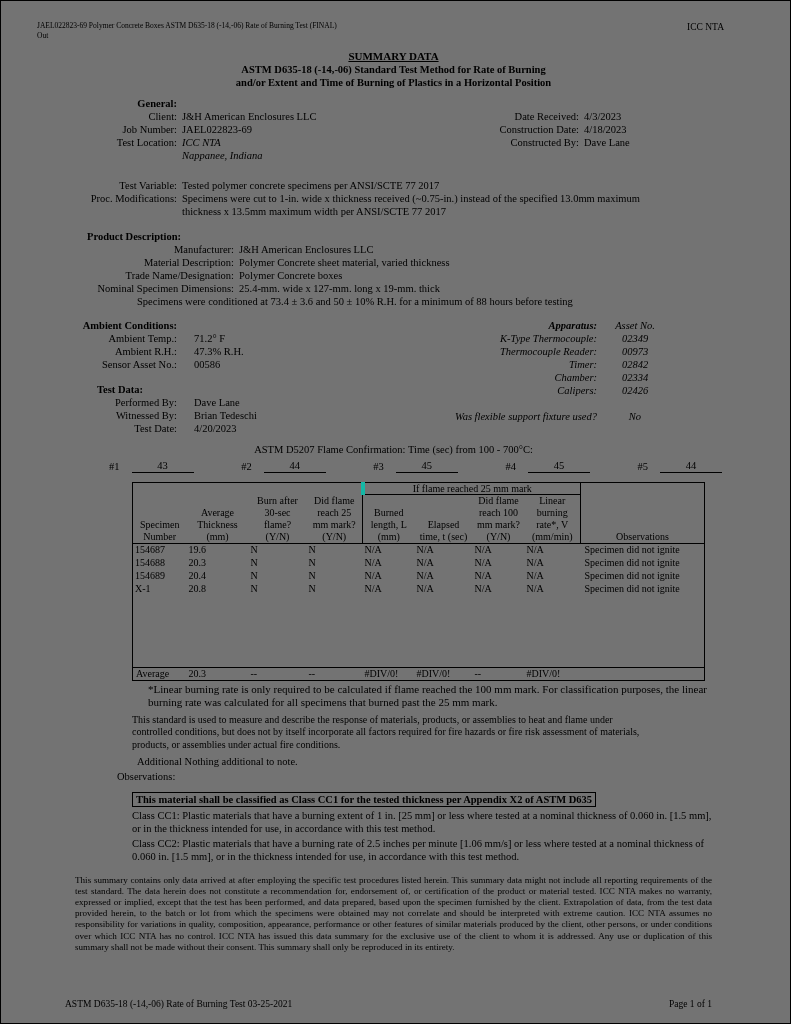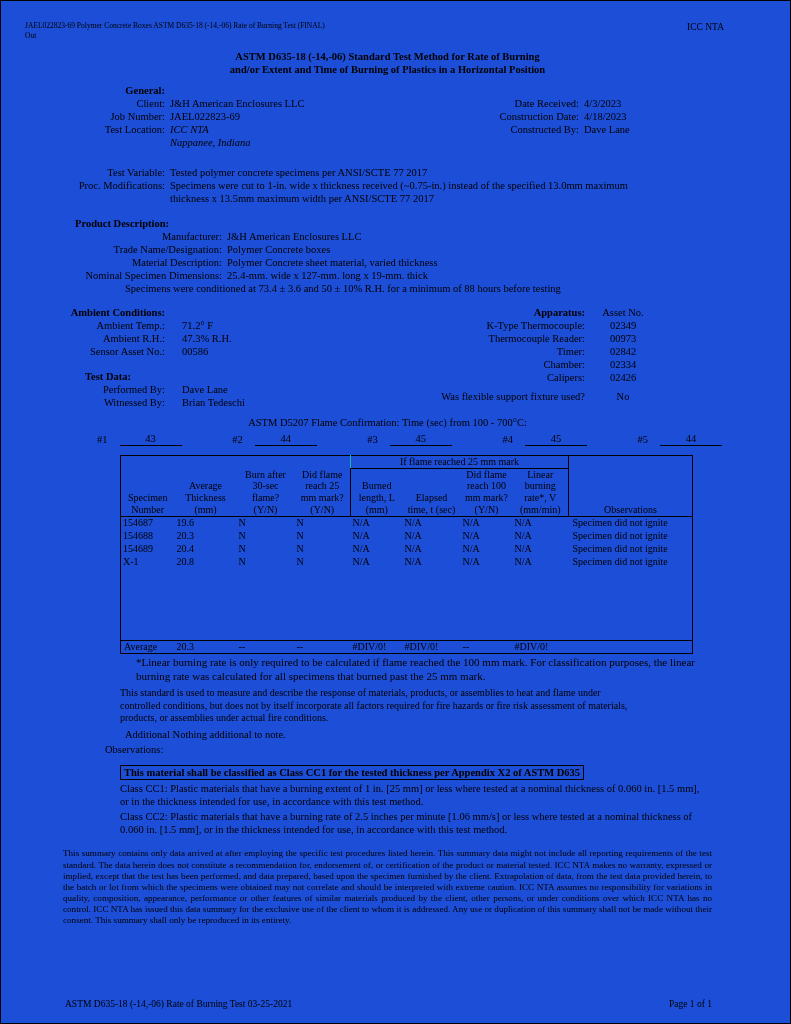--- a/index.html
+++ b/index.html
@@ -1,23 +1,23 @@
 <!DOCTYPE html>
 <html><head>
 <meta charset="utf-8">
 <style>
   * { box-sizing: border-box; }
   html, body { margin: 0; padding: 0; background: #fff; }
   .page {
     width: 791px; height: 1024px;
     border: 1.5px solid #000;
-    background: #1d4ed8;
+    background: #737373;
     font-family: "Liberation Serif", serif;
     font-size: 10.5px; line-height: 1.24; color: #000;
-    padding: 20px 40px 14px 24px;
+    padding: 20px 40px 14px 36px;
     position: relative; overflow: hidden;
   }
   .b { font-weight: bold; }
   .i { font-style: italic; }
 
   .doc-header { display: flex; justify-content: space-between; font-size: 7.5px; line-height: 1.3; }
   .org { font-size: 9.5px; margin-right: 26px; }
 
   .title-block { text-align: center; margin-top: 9px; font-weight: bold; font-size: 10.5px; }
   .title-main { font-size: 11px; text-decoration: underline; }
@@ -41,36 +41,36 @@
   .prod-heading { font-weight: bold; margin-left: 50px; margin-top: 12px; }
   .product { margin-left: 25px; }
   .product .lbl { width: 177px; }
   .conditioning { margin-left: 75px; }
 
   .amb-app { display: flex; margin-top: 11px; gap: 19px; }
   .amb-col { width: 330px; }
   .amb-col .lbl { width: 145px; }
   .amb-col .val { padding-left: 12px; }
   .testdata-heading { font-weight: bold; margin-left: 60px; margin-top: 12px; }
-  .app-col { flex: 1; }
+  .app-col { flex: 1; font-style: italic; }
   .app-row { display: flex; width: 282px; }
   .app-row .lbl { flex: 1; }
   .app-row .val { width: 66px; text-align: center; padding-left: 0; }
-  .fixture-row { margin-top: 6px; }
+  .fixture-row { margin-top: 13px; }
 
   .flame { text-align: center; margin-top: 7px; }
   .flame-row { display: flex; justify-content: space-between; margin: 3px 28px 0 72px; }
   .flame-entry { display: flex; align-items: flex-end; }
   .flame-num { margin-right: 12px; }
   .flame-blank { display: inline-block; width: 62px; border-bottom: 1.2px solid #000; text-align: center; }
 
   .data-table { border-collapse: collapse; table-layout: fixed; margin: 9px 0 0 95px; font-size: 10px; border: 1.5px solid #000; }
   .data-table th, .data-table td { padding: 0 2px; font-weight: normal; line-height: 1.18; }
   .c1{width:54px}.c2{width:62px}.c3{width:58px}.c4{width:56px}.c5{width:52px}.c6{width:58px}.c7{width:52px}.c8{width:56px}.c9{width:124px}
-  .group-th { border-bottom: 1px solid #000; border-left: 1px solid #14b8a6; border-right: 1px solid #000; text-align: center; }
+  .group-th { border-bottom: 1px solid #000; border-left: 4px solid #14b8a6; border-right: 1px solid #000; text-align: center; }
   .colheads th { vertical-align: bottom; text-align: center; white-space: pre-line; border-bottom: 1px solid #000; }
   .colheads th:nth-child(5) { border-left: 1px solid #000; }
   .colheads th:nth-child(8) { border-right: 1px solid #000; }
   .data-table td { text-align: left; height: 13px; }
   .data-table td.obs { text-align: left; padding-left: 4px; }
   .spacer-row td { height: 72px; }
   .avg-row td { border-top: 1px solid #000; }
   .avg-row td:first-child { text-align: left; padding-left: 3px; }
 
   .footnote { margin-left: 111px; margin-top: 2px; font-size: 11px; width: 578px; }
@@ -92,20 +92,21 @@
 
   <div class="doc-header">
     <div>
       <div>JAEL022823-69 Polymer Concrete Boxes ASTM D635-18 (-14,-06) Rate of Burning Test (FINAL)</div>
       <div>Out</div>
     </div>
     <div class="org">ICC NTA</div>
   </div>
 
   <div class="title-block">
+    <div class="title-main">SUMMARY DATA</div>
     <div>ASTM D635-18 (-14,-06) Standard Test Method for Rate of Burning</div>
     <div>and/or Extent and Time of Burning of Plastics in a Horizontal Position</div>
   </div>
 
   <div class="general">
     <div class="row">
       <div class="lbl b">General:</div>
     </div>
     <div class="g-row">
       <div class="g-left">
@@ -156,28 +157,28 @@
     </div>
   </div>
 
   <div class="prod-heading">Product Description:</div>
   <div class="product">
     <div class="row">
       <div class="lbl">Manufacturer:</div>
       <div class="val">J&amp;H American Enclosures LLC</div>
     </div>
     <div class="row">
+      <div class="lbl">Material Description:</div>
+      <div class="val">Polymer Concrete sheet material, varied thickness</div>
+    </div>
+    <div class="row">
       <div class="lbl">Trade Name/Designation:</div>
       <div class="val">Polymer Concrete boxes</div>
     </div>
     <div class="row">
-      <div class="lbl">Material Description:</div>
-      <div class="val">Polymer Concrete sheet material, varied thickness</div>
-    </div>
-    <div class="row">
       <div class="lbl">Nominal Specimen Dimensions:</div>
       <div class="val">25.4-mm. wide x 127-mm. long x 19-mm. thick</div>
     </div>
     <div class="conditioning">Specimens were conditioned at 73.4 ± 3.6 and 50 ± 10% R.H. for a minimum of 88 hours before testing</div>
   </div>
 
   <div class="amb-app">
     <div class="amb-col">
       <div class="row">
         <div class="lbl b">Ambient Conditions:</div>
@@ -195,20 +196,24 @@
         <div class="val">00586</div>
       </div>
       <div class="testdata-heading">Test Data:</div>
       <div class="row">
         <div class="lbl">Performed By:</div>
         <div class="val">Dave Lane</div>
       </div>
       <div class="row">
         <div class="lbl">Witnessed By:</div>
         <div class="val">Brian Tedeschi</div>
+      </div>
+      <div class="row">
+        <div class="lbl">Test Date:</div>
+        <div class="val">4/20/2023</div>
       </div>
     </div>
     <div class="app-col">
       <div class="app-row">
         <div class="lbl b">Apparatus:</div>
         <div class="val">Asset No.</div>
       </div>
       <div class="app-row">
         <div class="lbl">K-Type Thermocouple:</div>
         <div class="val">02349</div>

